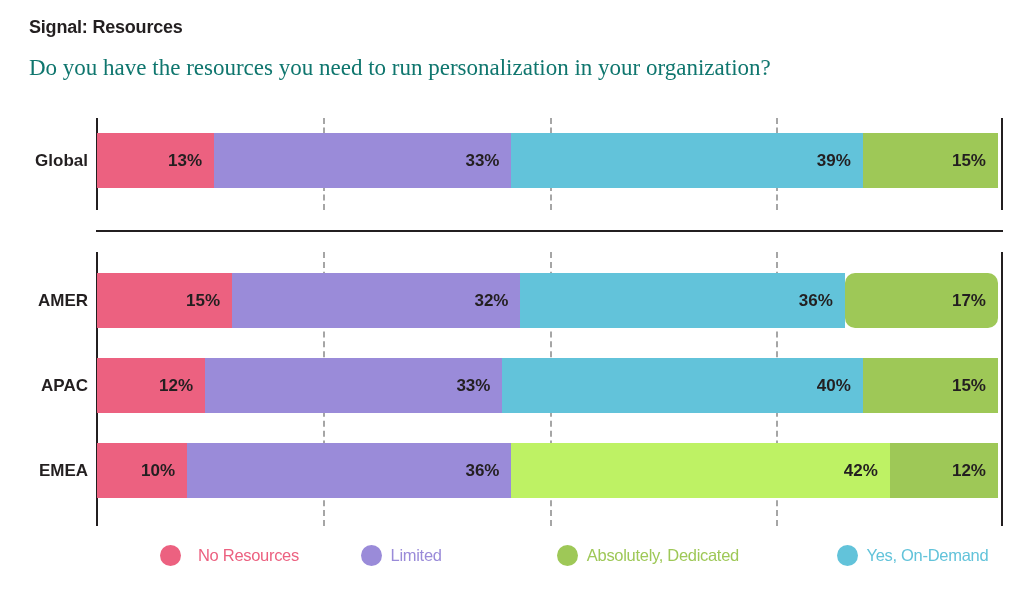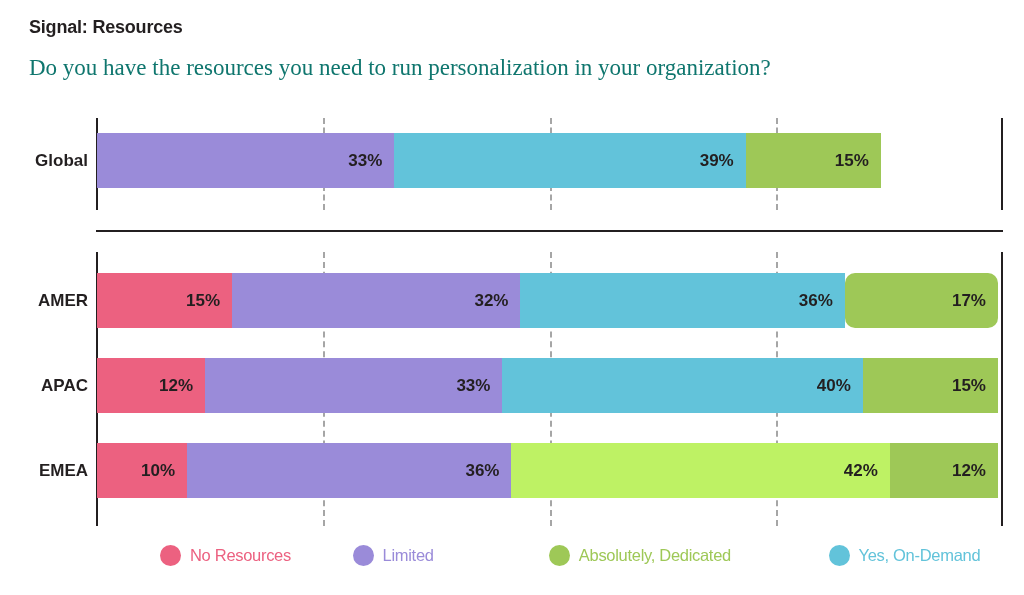--- a/index.html
+++ b/index.html
@@ -158,20 +158,23 @@
       <div class="gridline" style="left: 775.75px; top: 118px; height: 92px;"></div>
       <div class="axis-line axis-left" style="top: 252px; height: 274px;"></div>
       <div class="axis-line axis-right" style="top: 252px; height: 274px;"></div>
       <div class="gridline" style="left: 323.25px; top: 252px; height: 274px;"></div>
       <div class="gridline" style="left: 549.5px; top: 252px; height: 274px;"></div>
       <div class="gridline" style="left: 775.75px; top: 252px; height: 274px;"></div>
       <div class="section-divider" style="top: 230px;"></div>
       <div class="row" style="top: 133px; height: 55px;">
         <div class="row-label" style="top: 0px; height: 55px; line-height: 55px;">Global</div>
         <div class="bar" style="height: 55px;">
+          <div class="seg" title="No Resources 13%" style="background: rgb(236, 97, 128); width: 13%;">
+            <span>13%</span>
+          </div>
           <div class="seg" title="Limited 33%" style="background: rgb(154, 139, 217); width: 33%;">
             <span>33%</span>
           </div>
           <div class="seg" title="Yes, On-Demand 39%" style="background: rgb(98, 195, 218); width: 39%;">
             <span>39%</span>
           </div>
           <div class="seg" title="Absolutely, Dedicated 15%" style="background: rgb(158, 200, 87); width: 15%;">
             <span>15%</span>
           </div>
         </div>
@@ -223,21 +226,21 @@
             <span>42%</span>
           </div>
           <div class="seg" title="Absolutely, Dedicated 12%" style="background: rgb(158, 200, 87); width: 12%;">
             <span>12%</span>
           </div>
         </div>
       </div>
     </div>
 
   <div class="legend" id="legend">
-      <div class="legend-item" style="margin-left: 0px;">
+      <div class="legend-item" style="margin-left: 0px; gap: 8px;">
         <span class="legend-dot" style="background: rgb(236, 97, 128);"></span>
         <span class="legend-label" style="color: rgb(236, 97, 128);">No Resources</span>
       </div>
       <div class="legend-item" style="margin-left: 61.6px;">
         <span class="legend-dot" style="background: rgb(154, 139, 217);"></span>
         <span class="legend-label" style="color: rgb(154, 139, 217);">Limited</span>
       </div>
       <div class="legend-item" style="margin-left: 115.2px;">
         <span class="legend-dot" style="background: rgb(158, 200, 87);"></span>
         <span class="legend-label" style="color: rgb(158, 200, 87);">Absolutely, Dedicated</span>

